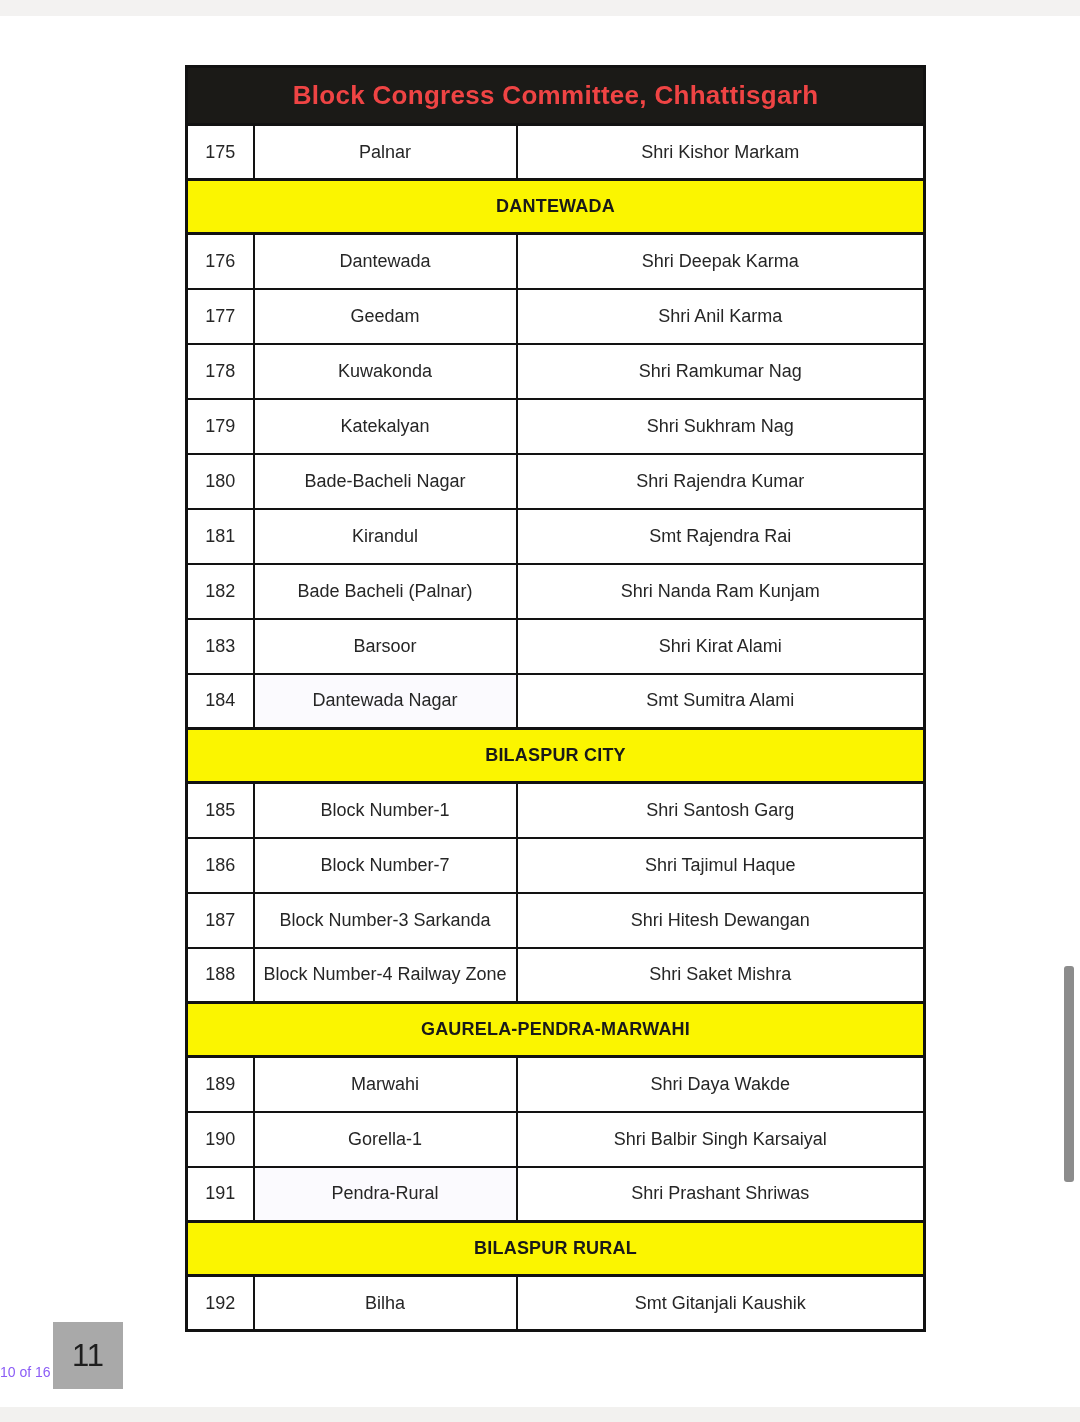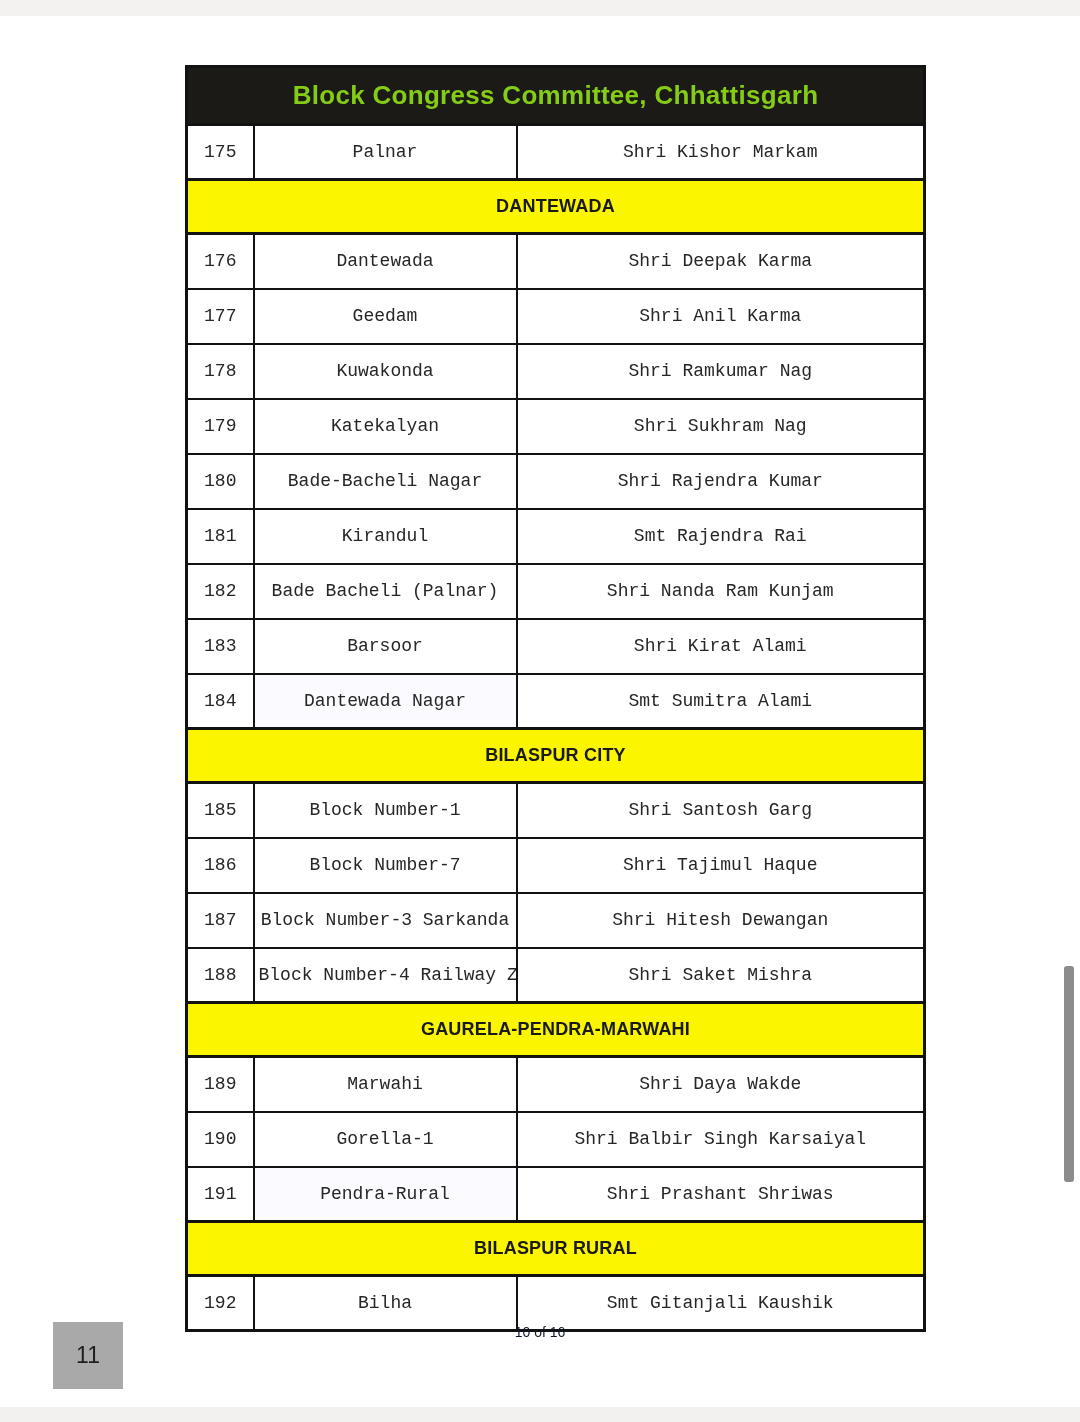--- a/index.html
+++ b/index.html
@@ -37,53 +37,52 @@
     font-size: 18px;
     color: #262626;
     padding: 0 4px;
     background: #ffffff;
     overflow: hidden;
     white-space: nowrap;
   }
   .doc-table { border: 3px solid #121212; }
   .doc-table .title-row th {
     background: #1b1a17;
-    color: #84cc16;
+    color: #ef4444;
     font-size: 26px;
     font-weight: bold;
     height: 58px;
     letter-spacing: 0.3px;
     border: 3px solid #121212;
   }
-  .doc-table tr.entry td { height: 55px; font-family: Liberation Mono, monospace; }
+  .doc-table tr.entry td { height: 55px; }
   .doc-table tr.section td {
     background: #fbf500;
     font-weight: bold;
     font-size: 18px;
     height: 54px;
     color: #191919;
     border-top: 3px solid #121212;
     border-bottom: 3px solid #121212;
     letter-spacing: 0.2px;
   }
   .doc-table td.hl { background: #fbfafe; }
   .page-badge {
     position: absolute; left: 53px; top: 1322px;
     width: 70px; height: 67px;
     background: #a9a9a9;
     color: #1e1e1e;
-    font-size: 23px;
+    font-size: 31px;
     display: flex; align-items: center; justify-content: center;
   }
   .page-indicator {
-    position: absolute; top: 1324px; left: 0;
+    position: absolute; top: 1364px; left: 0;
     width: 1080px;
-    text-align: center;
     font-size: 14px;
-    color: #0f172a;
+    color: #8b5cf6;
   }
   .scrollbar-thumb {
     position: absolute; left: 1064px; top: 966px;
     width: 10px; height: 216px;
     background: #8c8c8c;
     border-radius: 3px;
   }
 </style>
 </head>
 <body>

